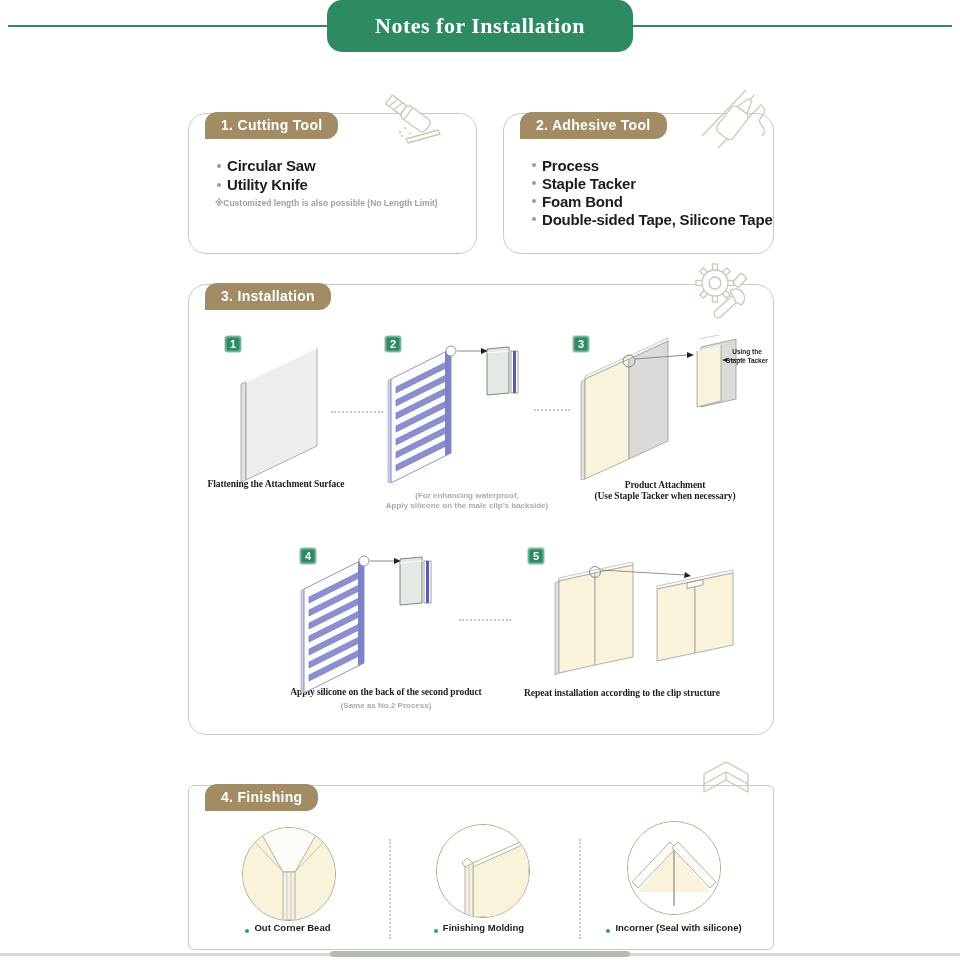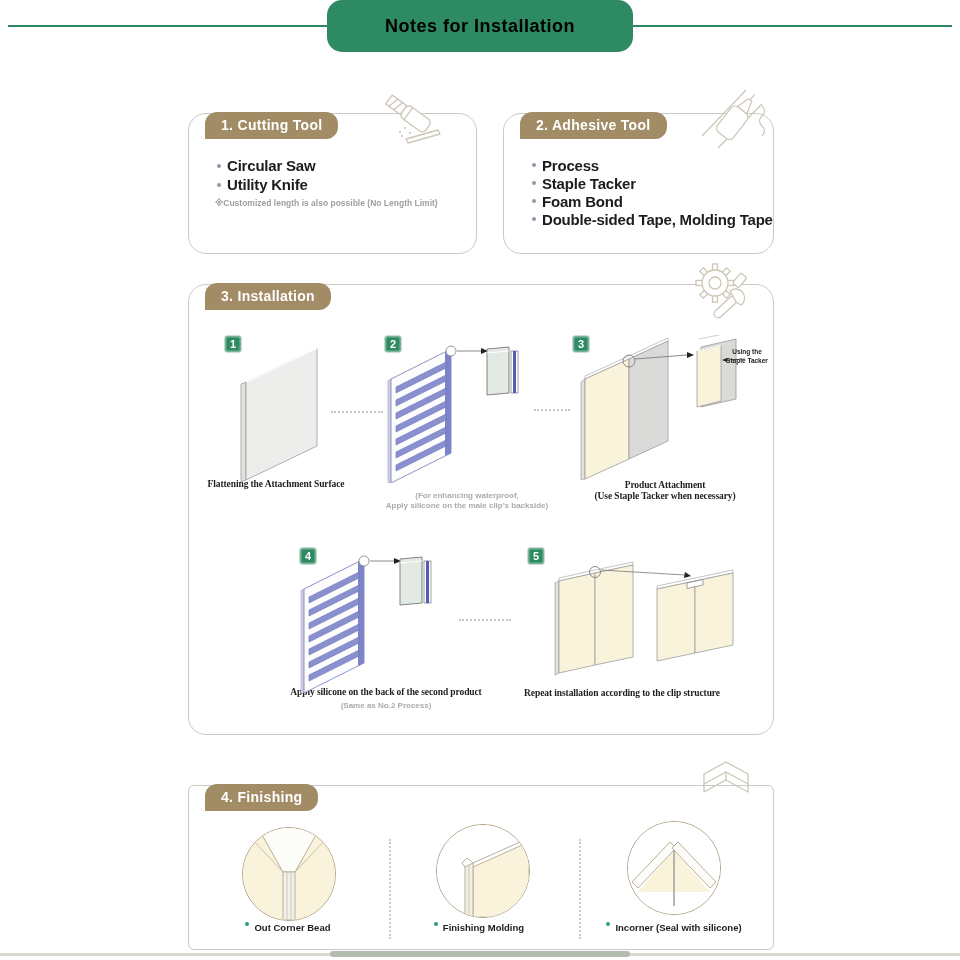--- a/index.html
+++ b/index.html
@@ -1,21 +1,21 @@
 <!DOCTYPE html>
 <html><head>
 <meta charset="utf-8">
 <style>
   html,body{margin:0;padding:0;background:#fff;}
   .canvas{position:relative;width:960px;height:960px;background:#fff;overflow:hidden;
           font-family:"Liberation Sans","DejaVu Sans",sans-serif;}
   .top-rule{position:absolute;left:8px;right:8px;top:25px;height:2px;background:#2e8a63;z-index:0;}
   .banner{position:absolute;left:327px;top:0;width:306px;height:52px;background:#2e8a63;
           border-radius:15px;z-index:1;display:flex;align-items:center;justify-content:center;}
-  .banner span{color:#000000;font-size:18px;font-weight:700;letter-spacing:.5px;}
+  .banner span{color:#ffffff;font-size:22px;font-weight:700;letter-spacing:.5px;font-family:Liberation Serif, serif;}
   .box{position:absolute;background:#fff;border:1px solid #c9c9c7;border-radius:18px;z-index:1;}
   .box1{left:188px;top:113px;width:287px;height:139px;text-decoration:underline;}
   .box2{left:503px;top:113px;width:269px;height:139px;}
   .box3{left:188px;top:284px;width:584px;height:449px;}
   .box4{left:188px;top:785px;width:584px;height:163px;border-radius:6px;}
   .sec-label{position:absolute;left:16px;top:-2px;height:27px;line-height:27px;padding:0 16px;
              background:#a28c65;color:#fff;font-size:14px;font-weight:700;letter-spacing:.3px;
              border-radius:12px 12px 12px 0;z-index:3;white-space:nowrap;}
   .icon{position:absolute;z-index:2;}
   .knife-icon{left:372px;top:88px;}
@@ -44,21 +44,21 @@
   .cap3{left:386px;top:195px;width:180px;line-height:11px;}
   .cap4{left:97px;top:402px;width:200px;}  .sub4{left:97px;top:416px;width:200px;}
   .cap5{left:323px;top:403px;width:220px;}
   .using-note{position:absolute;left:532px;top:63px;width:52px;font-size:6.5px;font-weight:700;
               color:#1d1d1d;line-height:8.5px;text-align:center;z-index:2;}
   .circle{position:absolute;width:92px;height:92px;border:1.2px solid #b1a284;border-radius:50%;
           overflow:hidden;z-index:1;}
   .c1{left:53px;top:41px;} .c2{left:247px;top:38px;} .c3{left:438px;top:35px;}
   .vsep{position:absolute;border-left:2px dotted #cncbc9;border-left:2px dotted #cbcbc9;width:0;z-index:0;}
   .v1{left:200px;top:53px;height:100px;} .v2{left:390px;top:53px;height:100px;}
-  .fin-label{position:absolute;top:136px;display:flex;align-items:flex-start;justify-content:center;
+  .fin-label{position:absolute;top:136px;display:flex;align-items:flex-end;justify-content:center;
              font-size:9.5px;font-weight:700;color:#1d1d1d;}
   .fin-label .tdot{width:4px;height:4px;border-radius:50%;background:#2e9a8a;margin-right:5px;flex:none;}
   .fl1{left:19px;width:160px;} .fl2{left:210px;width:160px;} .fl3{left:385px;width:200px;}
   .bottom-rule{position:absolute;left:0;right:0;top:953px;height:3px;background:#d8d8cc;z-index:0;}
   .bottom-bar{position:absolute;left:330px;top:951px;width:300px;height:6px;background:#b3bcae;border-radius:3px;z-index:0;}
 </style>
 </head>
 <body>
 
 <div class="canvas">
@@ -111,21 +111,21 @@
       <li>
           <span class="dot"></span>
           <span>Staple Tacker</span>
         </li>
       <li>
           <span class="dot"></span>
           <span>Foam Bond</span>
         </li>
       <li>
           <span class="dot"></span>
-          <span>Double-sided Tape, Molding Tape</span>
+          <span>Double-sided Tape, Silicone Tape</span>
         </li>
     </ul>
   </section>
   <svg class="icon glue-icon" width="80" height="68" viewBox="0 0 80 68">
     <g fill="none" stroke="#cdc6b6" stroke-width="1.2">
       <line x1="8" y1="54" x2="52" y2="8"></line>
       <line x1="24" y1="66" x2="68" y2="22"></line>
       <g fill="#fff" transform="rotate(38 42 36)">
         <rect x="32" y="26" width="20" height="32" rx="5"></rect>
         <polygon points="36,26 48,26 44,13 40,13"></polygon>

